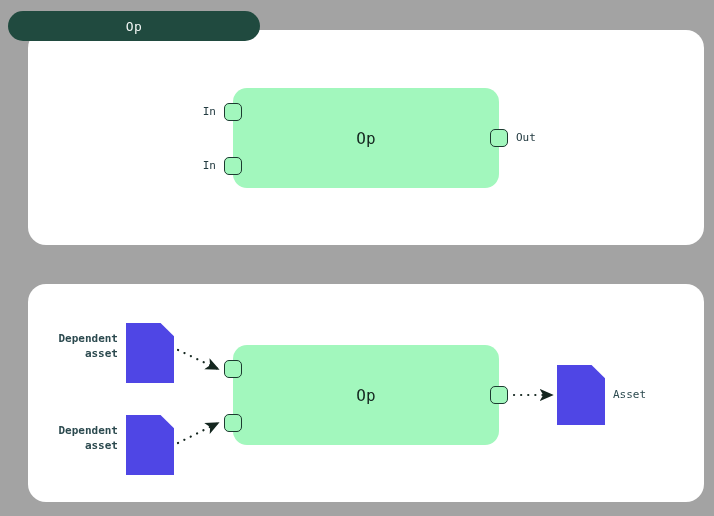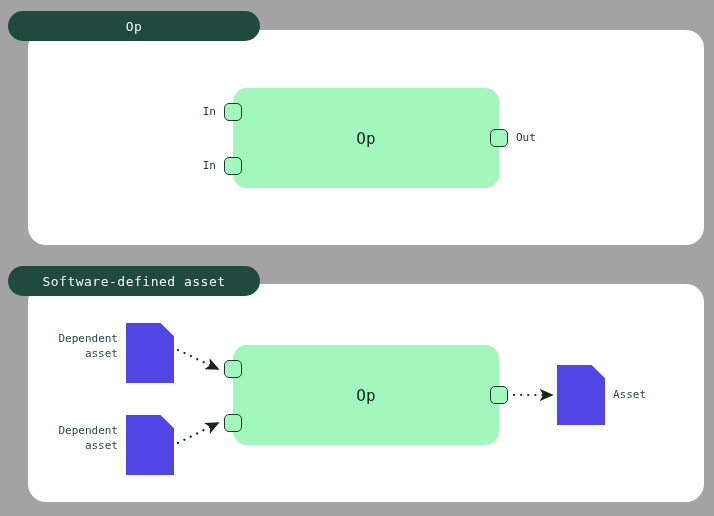--- a/index.html
+++ b/index.html
@@ -87,21 +87,21 @@
   }
 
   
   .side-label {
     position: absolute;
     font-size: 11px;
     color: #2c4a4f;
     line-height: 15px;
     white-space: pre-line;
   }
-  .side-label.ralign { text-align: right; }
+  .side-label.ralign { text-align: right; font-weight: bold; }
 
   
   .connectors {
     position: absolute;
     left: 0; top: 0;
     width: 714px;
     height: 516px;
     pointer-events: none;
   }
 </style>
@@ -124,23 +124,20 @@
   <div class="port-label ralign" style="left:168px; top:105px; width:48px; text-align:right;">In</div>
 
   <div class="port" style="left:224px; top:157px;"></div>
   <div class="port-label ralign" style="left:168px; top:159px; width:48px; text-align:right;">In</div>
 
   <div class="port" style="left:490px; top:129px;"></div>
   <div class="port-label" style="left:516px; top:131px;">Out</div>
 
   <div class="panel" style="left:28px; top:284px; width:676px; height:218px;"></div>
 
-  <div class="panel-tab" style="left:8px; top:266px; width:252px; height:30px;">
-    <span class="panel-tab-label">Software-defined asset</span>
-  </div>
 
   <div class="opbox" style="left:233px; top:345px; width:266px; height:100px;">
     <span class="opbox-label">Op</span>
   </div>
 
   <div class="port" style="left:224px; top:360px;"></div>
   <div class="port" style="left:224px; top:414px;"></div>
 
   <div class="port" style="left:490px; top:386px;"></div>
 

